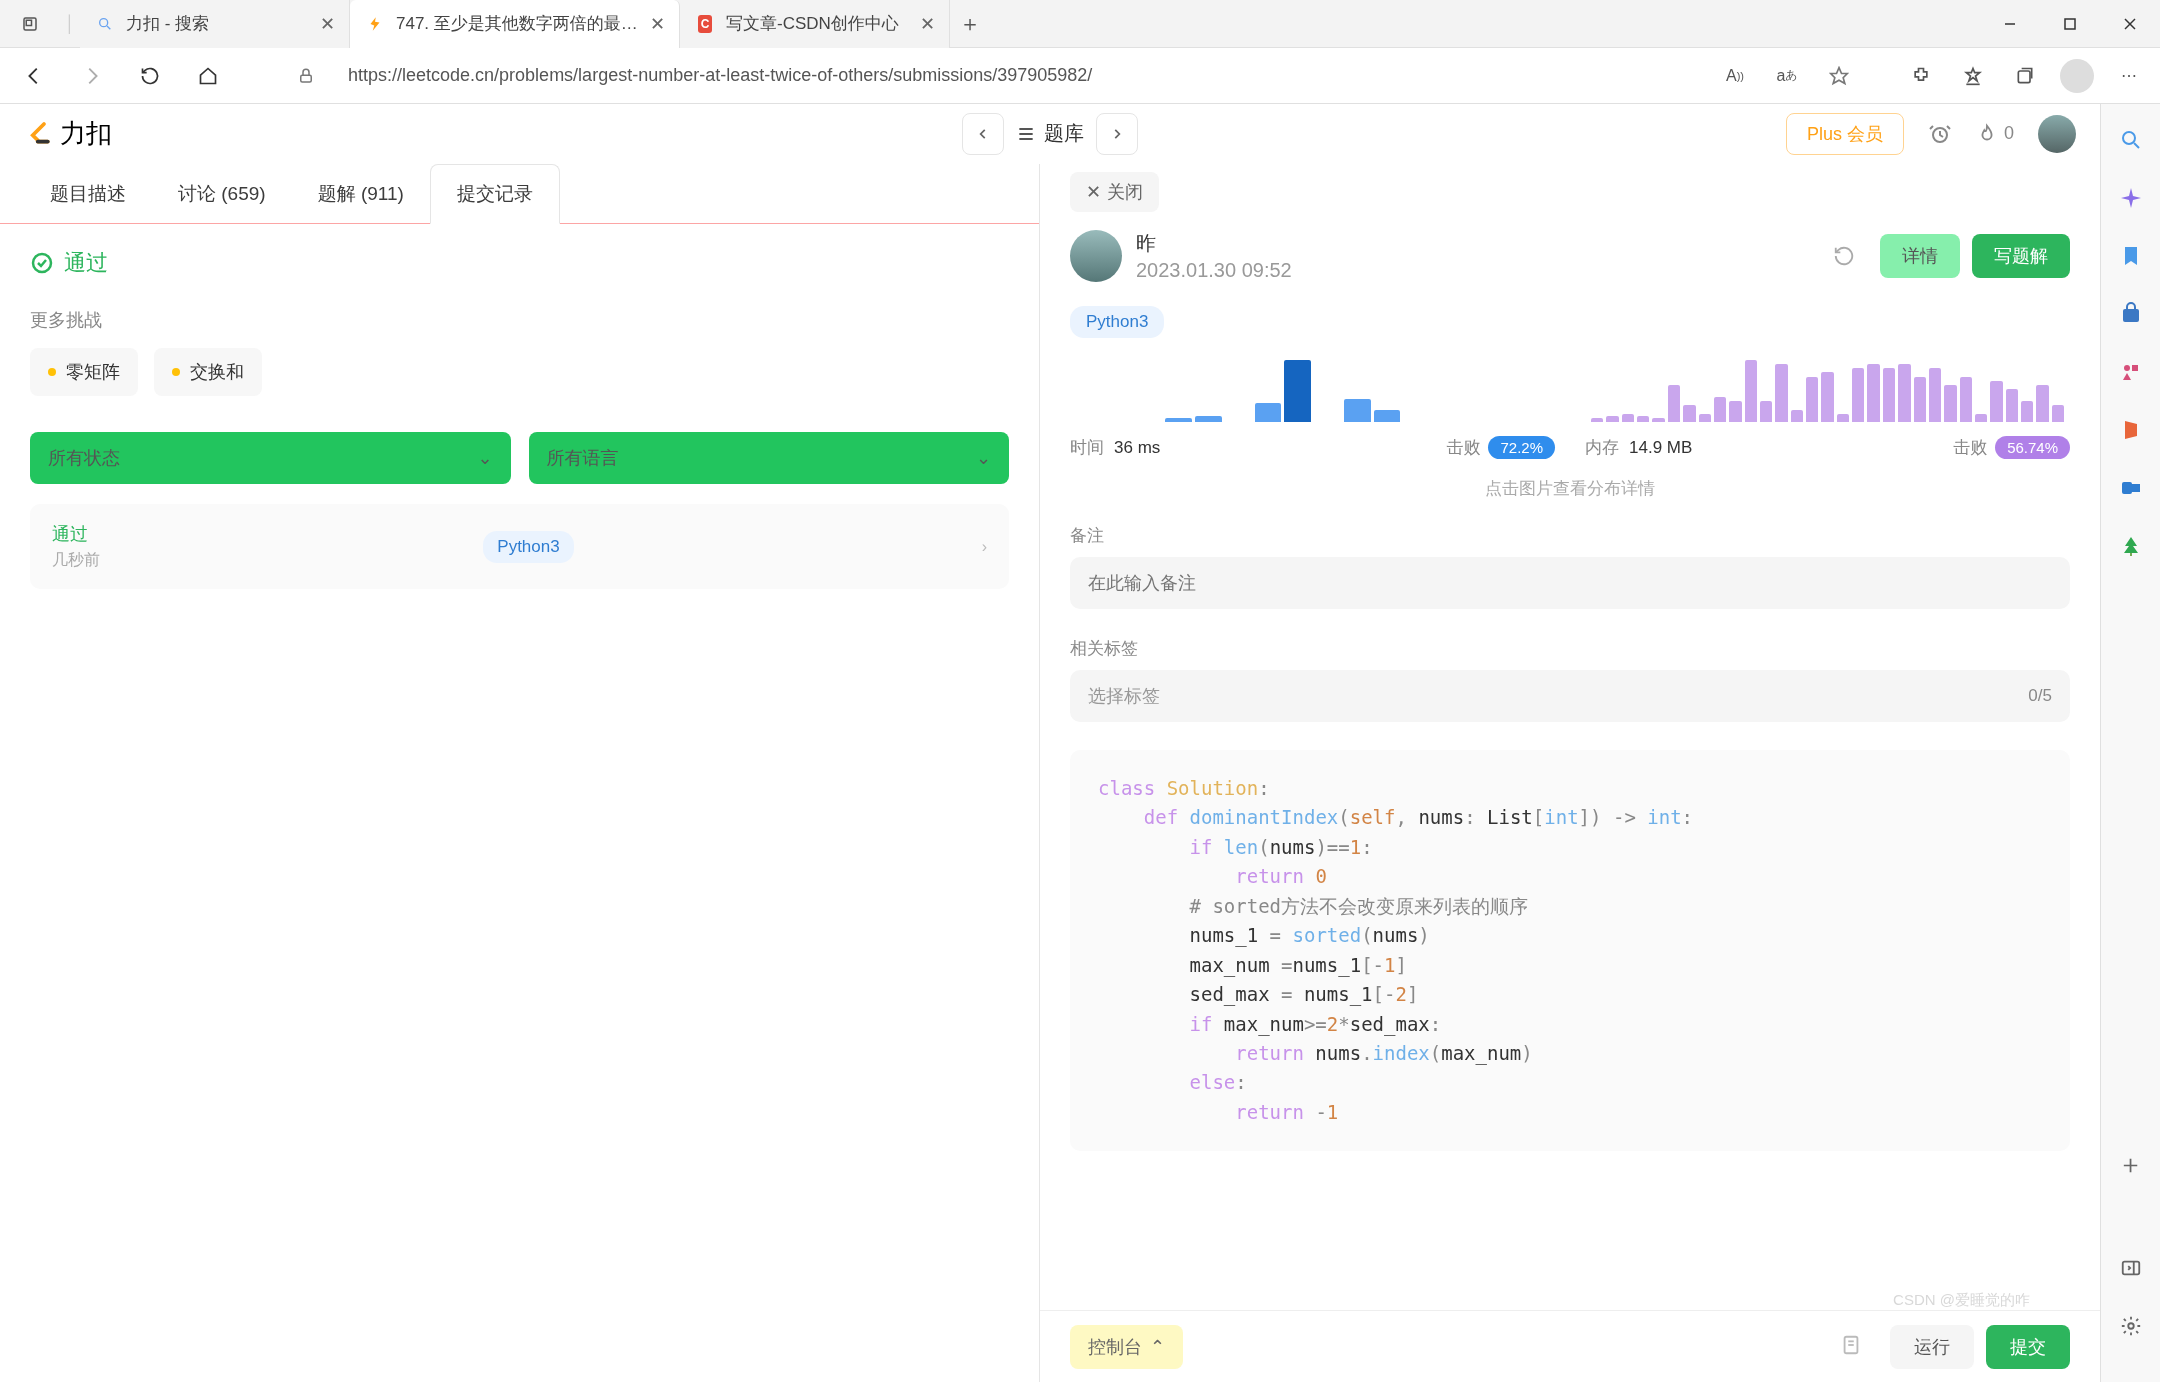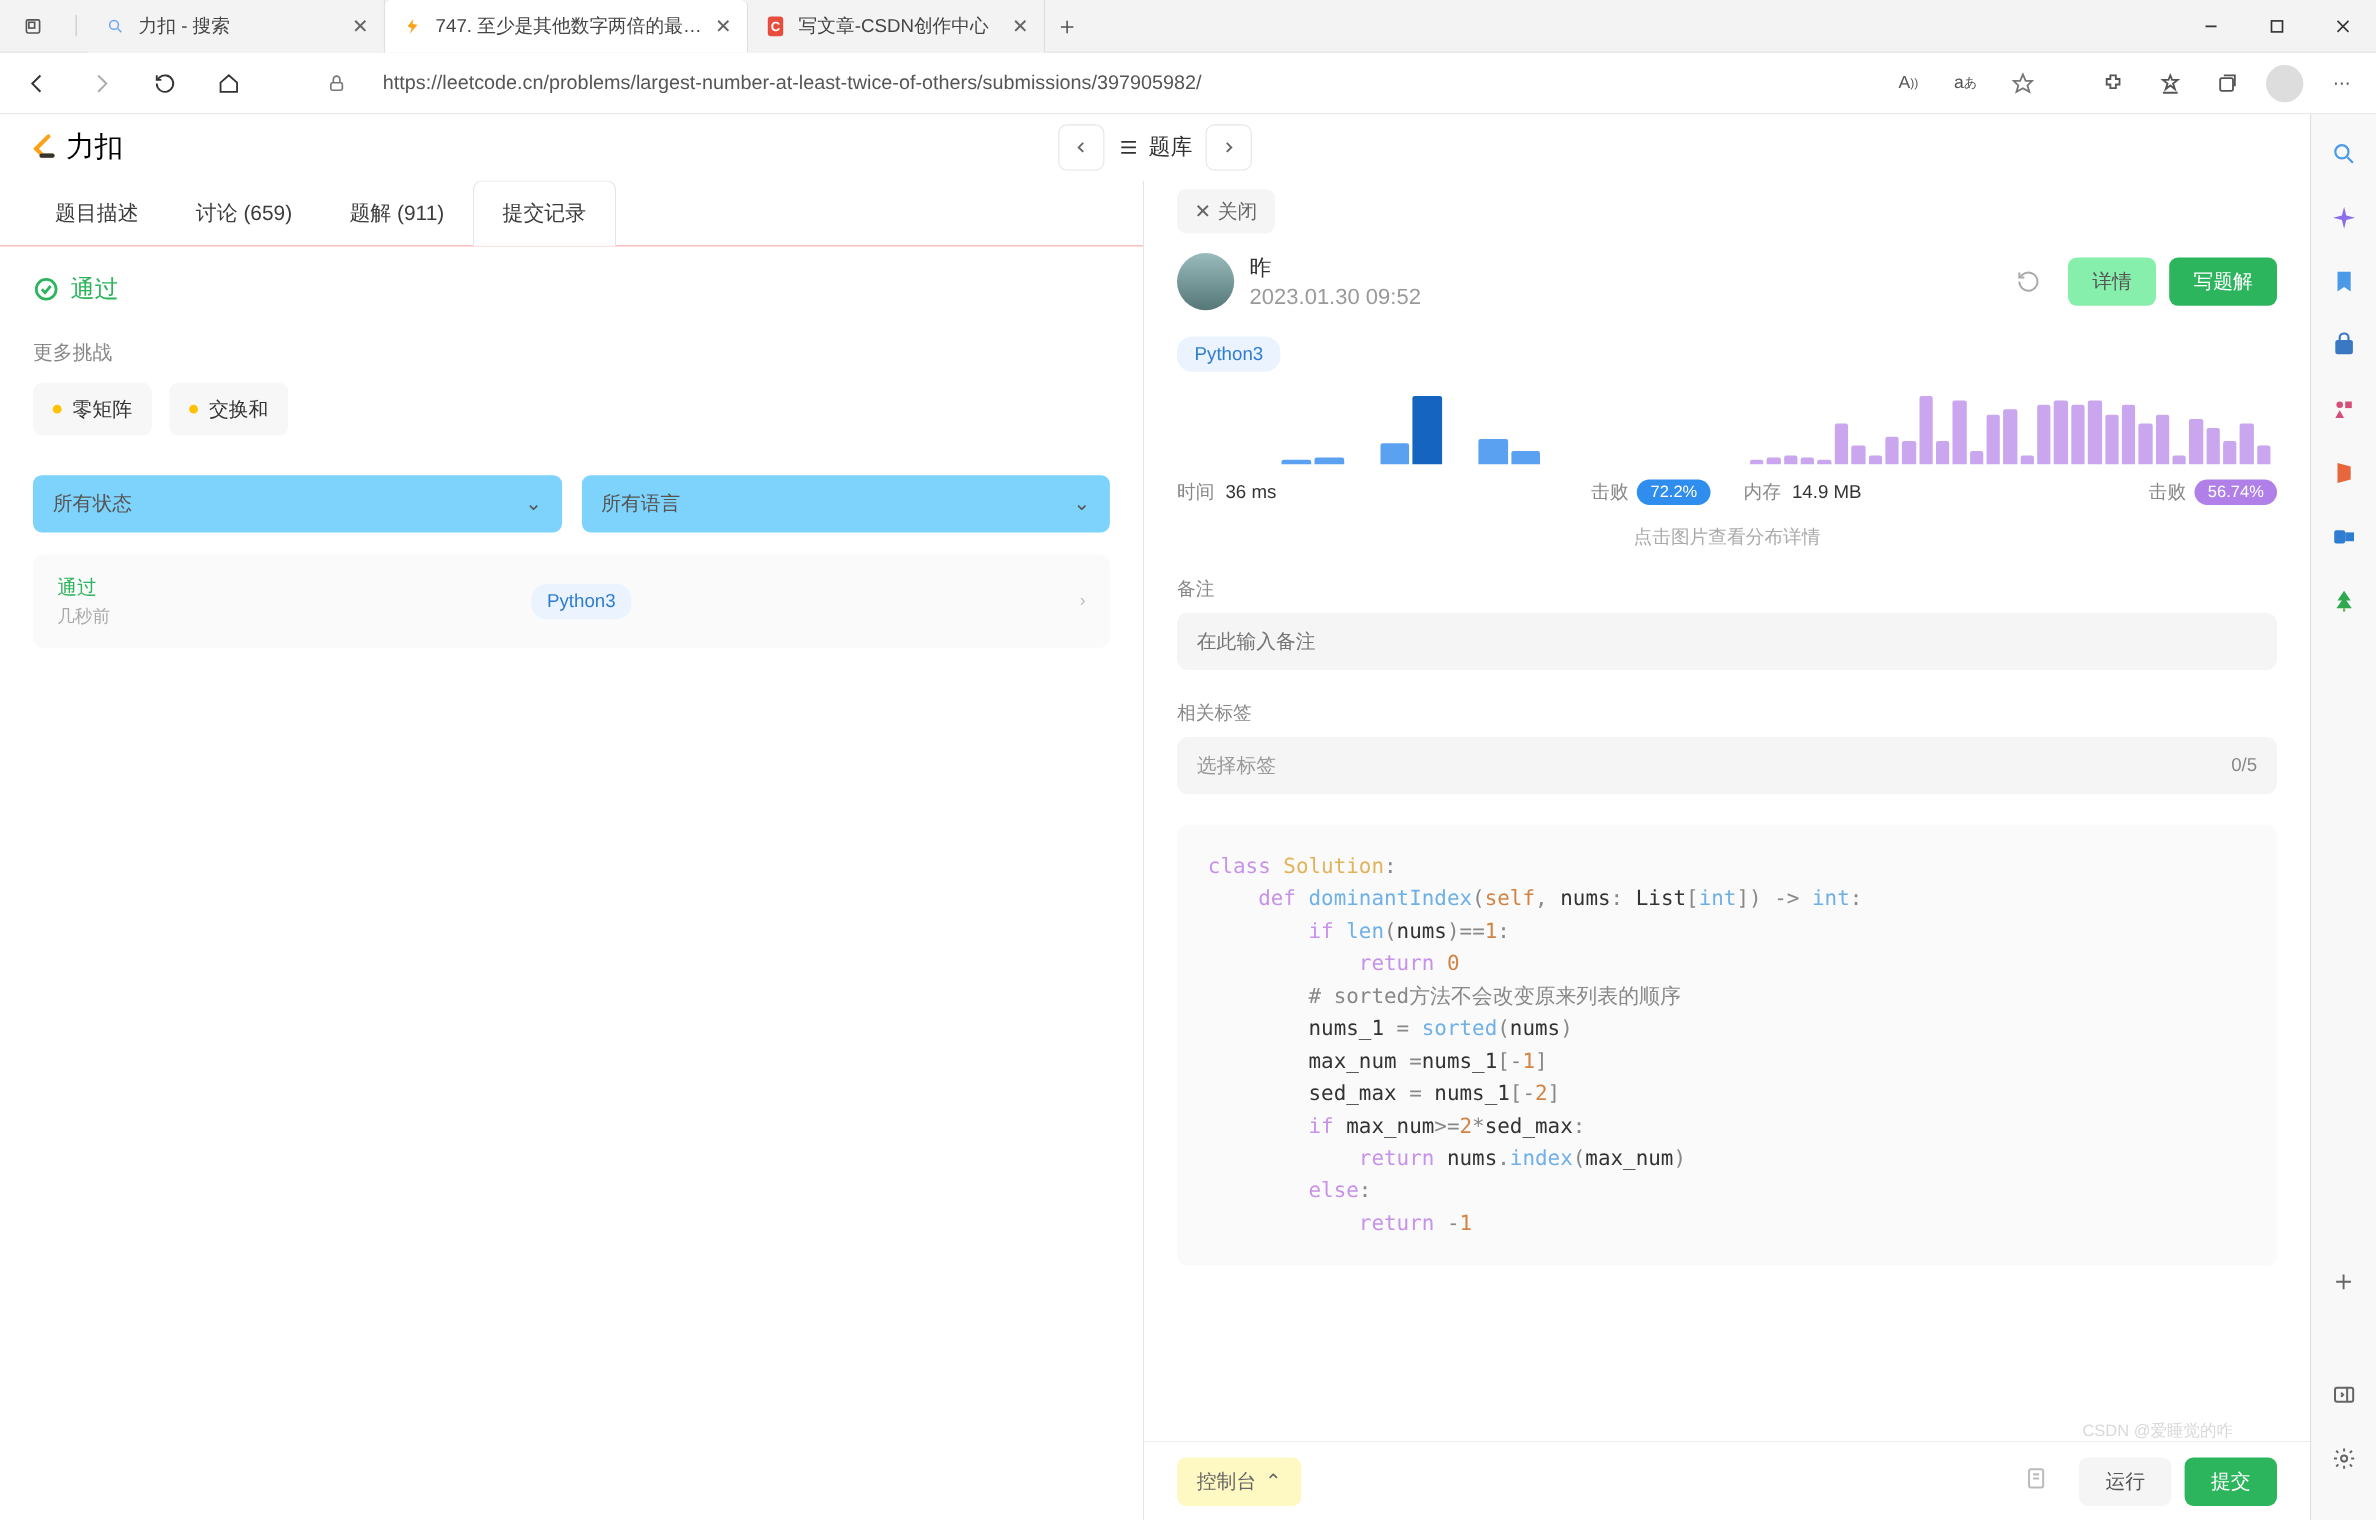--- a/index.html
+++ b/index.html
@@ -43,21 +43,21 @@
 .lc-tabs { display: flex; border-bottom: 1px solid #fca5a5; padding: 0 24px; height: 60px; align-items: stretch; }
 .lc-tab { padding: 0 26px; font-size: 19px; color: #3c3c3c; display: flex; align-items: center; }
 .lc-tab.active { border: 1px solid #e5e5e5; border-bottom: 1px solid #fff; border-radius: 8px 8px 0 0; margin-bottom: -1px; background: #fff; }
 .left-content { padding: 24px 30px; }
 .pass-status { display: flex; align-items: center; gap: 10px; color: #2db55d; font-size: 22px; margin-bottom: 30px; }
 .more-ch { color: #888; font-size: 18px; margin-bottom: 16px; }
 .chips { display: flex; gap: 16px; flex-wrap: wrap; margin-bottom: 36px; }
 .chip { background: #f7f7f7; border-radius: 8px; padding: 12px 18px; font-size: 18px; color: #333; display: flex; align-items: center; gap: 10px; }
 .chip::before { content: ""; width: 8px; height: 8px; border-radius: 50%; background: #ffc107; }
 .filters { display: flex; gap: 18px; margin-bottom: 20px; }
-.fsel { flex: 1; background: #7dd3fc; border-radius: 8px; height: 52px; display: flex; align-items: center; padding: 0 18px; color: #555; font-size: 18px; justify-content: space-between; }
+.fsel { flex: 1; background: #22c55e; border-radius: 8px; height: 52px; display: flex; align-items: center; padding: 0 18px; color: #555; font-size: 18px; justify-content: space-between; }
 .subrow { background: #fafafa; border-radius: 10px; padding: 18px 22px; display: flex; align-items: center; justify-content: space-between; }
 .sub-left .st { color: #2db55d; font-size: 18px; margin-bottom: 4px; }
 .sub-left .t { color: #aaa; font-size: 16px; }
 .lang-tag { background: #eaf3fe; color: #2f7dd1; padding: 6px 14px; border-radius: 14px; font-size: 17px; }
 
 .close-bar { height: 56px; display: flex; align-items: center; }
 .close-btn { background: #f5f5f5; border-radius: 8px; padding: 8px 16px; font-size: 18px; color: #666; display: flex; align-items: center; gap: 6px; }
 .right-content { flex: 1; overflow: auto; padding-bottom: 100px; }
 .user-row { display: flex; align-items: center; margin: 10px 0 24px 0; }
 .user-av { width: 52px; height: 52px; border-radius: 50%; background: linear-gradient(#9bb, #577); margin-right: 14px; }
@@ -239,20 +239,36 @@
                 <line x1="4" y1="12" x2="20" y2="12"></line>
                 <line x1="4" y1="18" x2="20" y2="18"></line>
               </svg>
             <span>题库</span>
           </div>
           <div class="navbtn">
               <svg width="14" height="14" viewBox="0 0 24 24" fill="none" stroke="#666" stroke-width="3">
                 <polyline points="9 5 16 12 9 19"></polyline>
               </svg>
             </div>
+        </div>
+        <div class="lc-header-right">
+          <div class="plus-btn">Plus 会员</div>
+          <div class="streak">
+              <svg width="24" height="24" viewBox="0 0 24 24" fill="none" stroke="#888" stroke-width="2">
+                <circle cx="12" cy="13" r="7"></circle>
+                <path d="M12 9v4l3 2M5 4 L2 7 M19 4 l3 3"></path>
+              </svg>
+            </div>
+          <div class="streak">
+              <svg width="22" height="22" viewBox="0 0 24 24" fill="none" stroke="#888" stroke-width="2">
+                <path d="M12 3 c4 5 5 7 5 10 a5 5 0 0 1 -10 0 c0-2 1-3 2-5 1 2 3 1 3-5z"></path>
+              </svg>
+              <span>0</span>
+            </div>
+          <div class="lc-avatar"></div>
         </div>
       </div>
 
       <div class="lc-body">
         <div class="left">
           <div class="lc-tabs">
             <div class="lc-tab">题目描述</div>
             <div class="lc-tab">讨论 (659)</div>
             <div class="lc-tab">题解 (911)</div>
             <div class="lc-tab active">提交记录</div>

